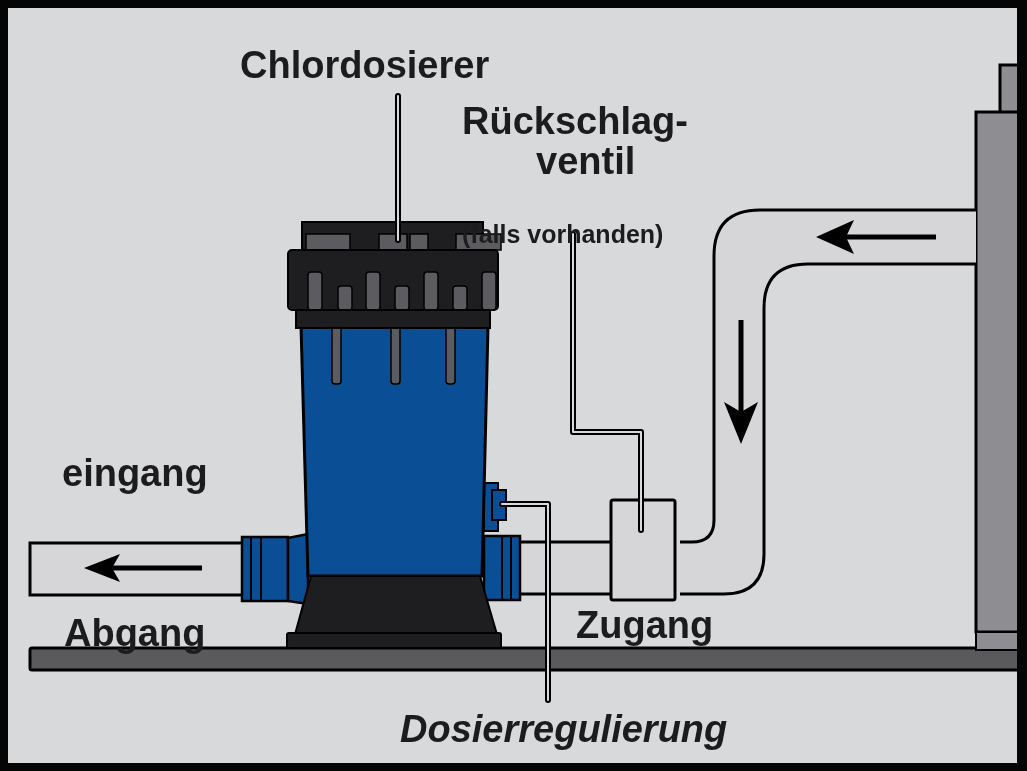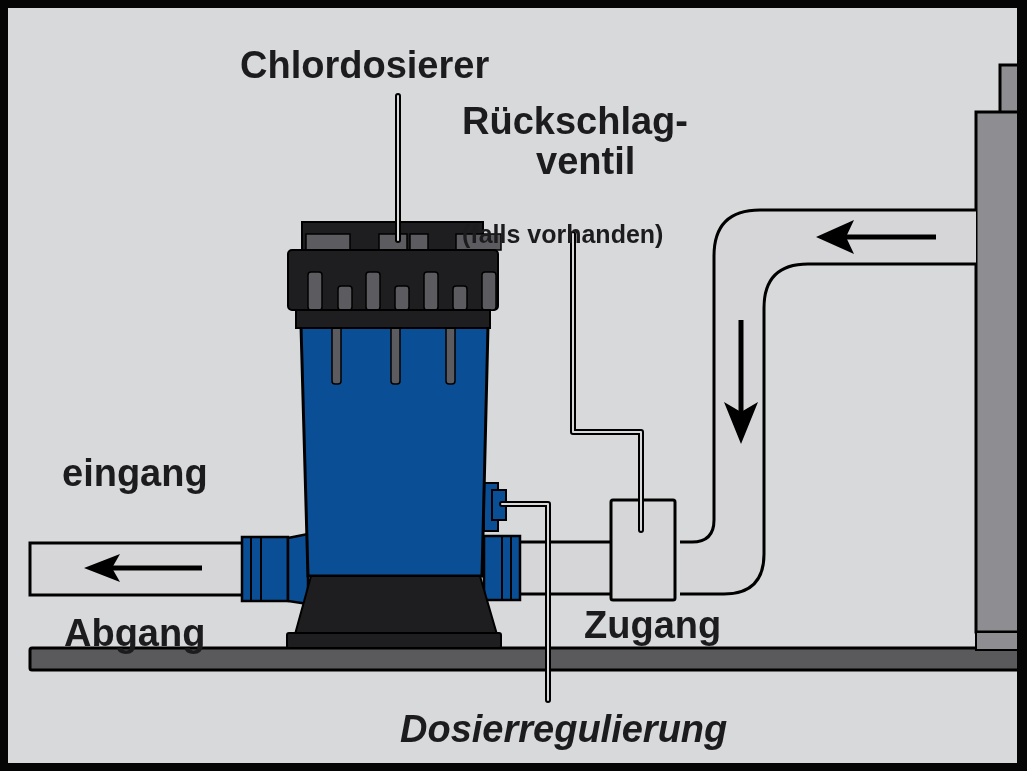--- a/index.html
+++ b/index.html
@@ -114,15 +114,15 @@
       <path d="M733 436 L716 394 L733 404 L750 394 Z" fill="#000"></path>
     </g>
   </svg>
 
   <div class="lbl big" style="left:232px; top:38px;">Chlordosierer</div>
   <div class="lbl big" style="left:454px; top:94px;">Rückschlag-</div>
   <div class="lbl big" style="left:528px; top:134px;">ventil</div>
   <div class="lbl small" style="left:454px; top:178px;">(falls vorhanden)</div>
   <div class="lbl big" style="left:54px; top:446px;">eingang</div>
   <div class="lbl big" style="left:56px; top:590px;margin-top:16px;">Abgang</div>
-  <div class="lbl big" style="left:568px; top:598px;margin-left:8px;">Zugang</div>
+  <div class="lbl big" style="left:568px; top:598px;">Zugang</div>
   <div class="lbl big" style="left:392px; top:702px;font-style:italic;">Dosierregulierung</div>
 </div>
 
 </body></html>

